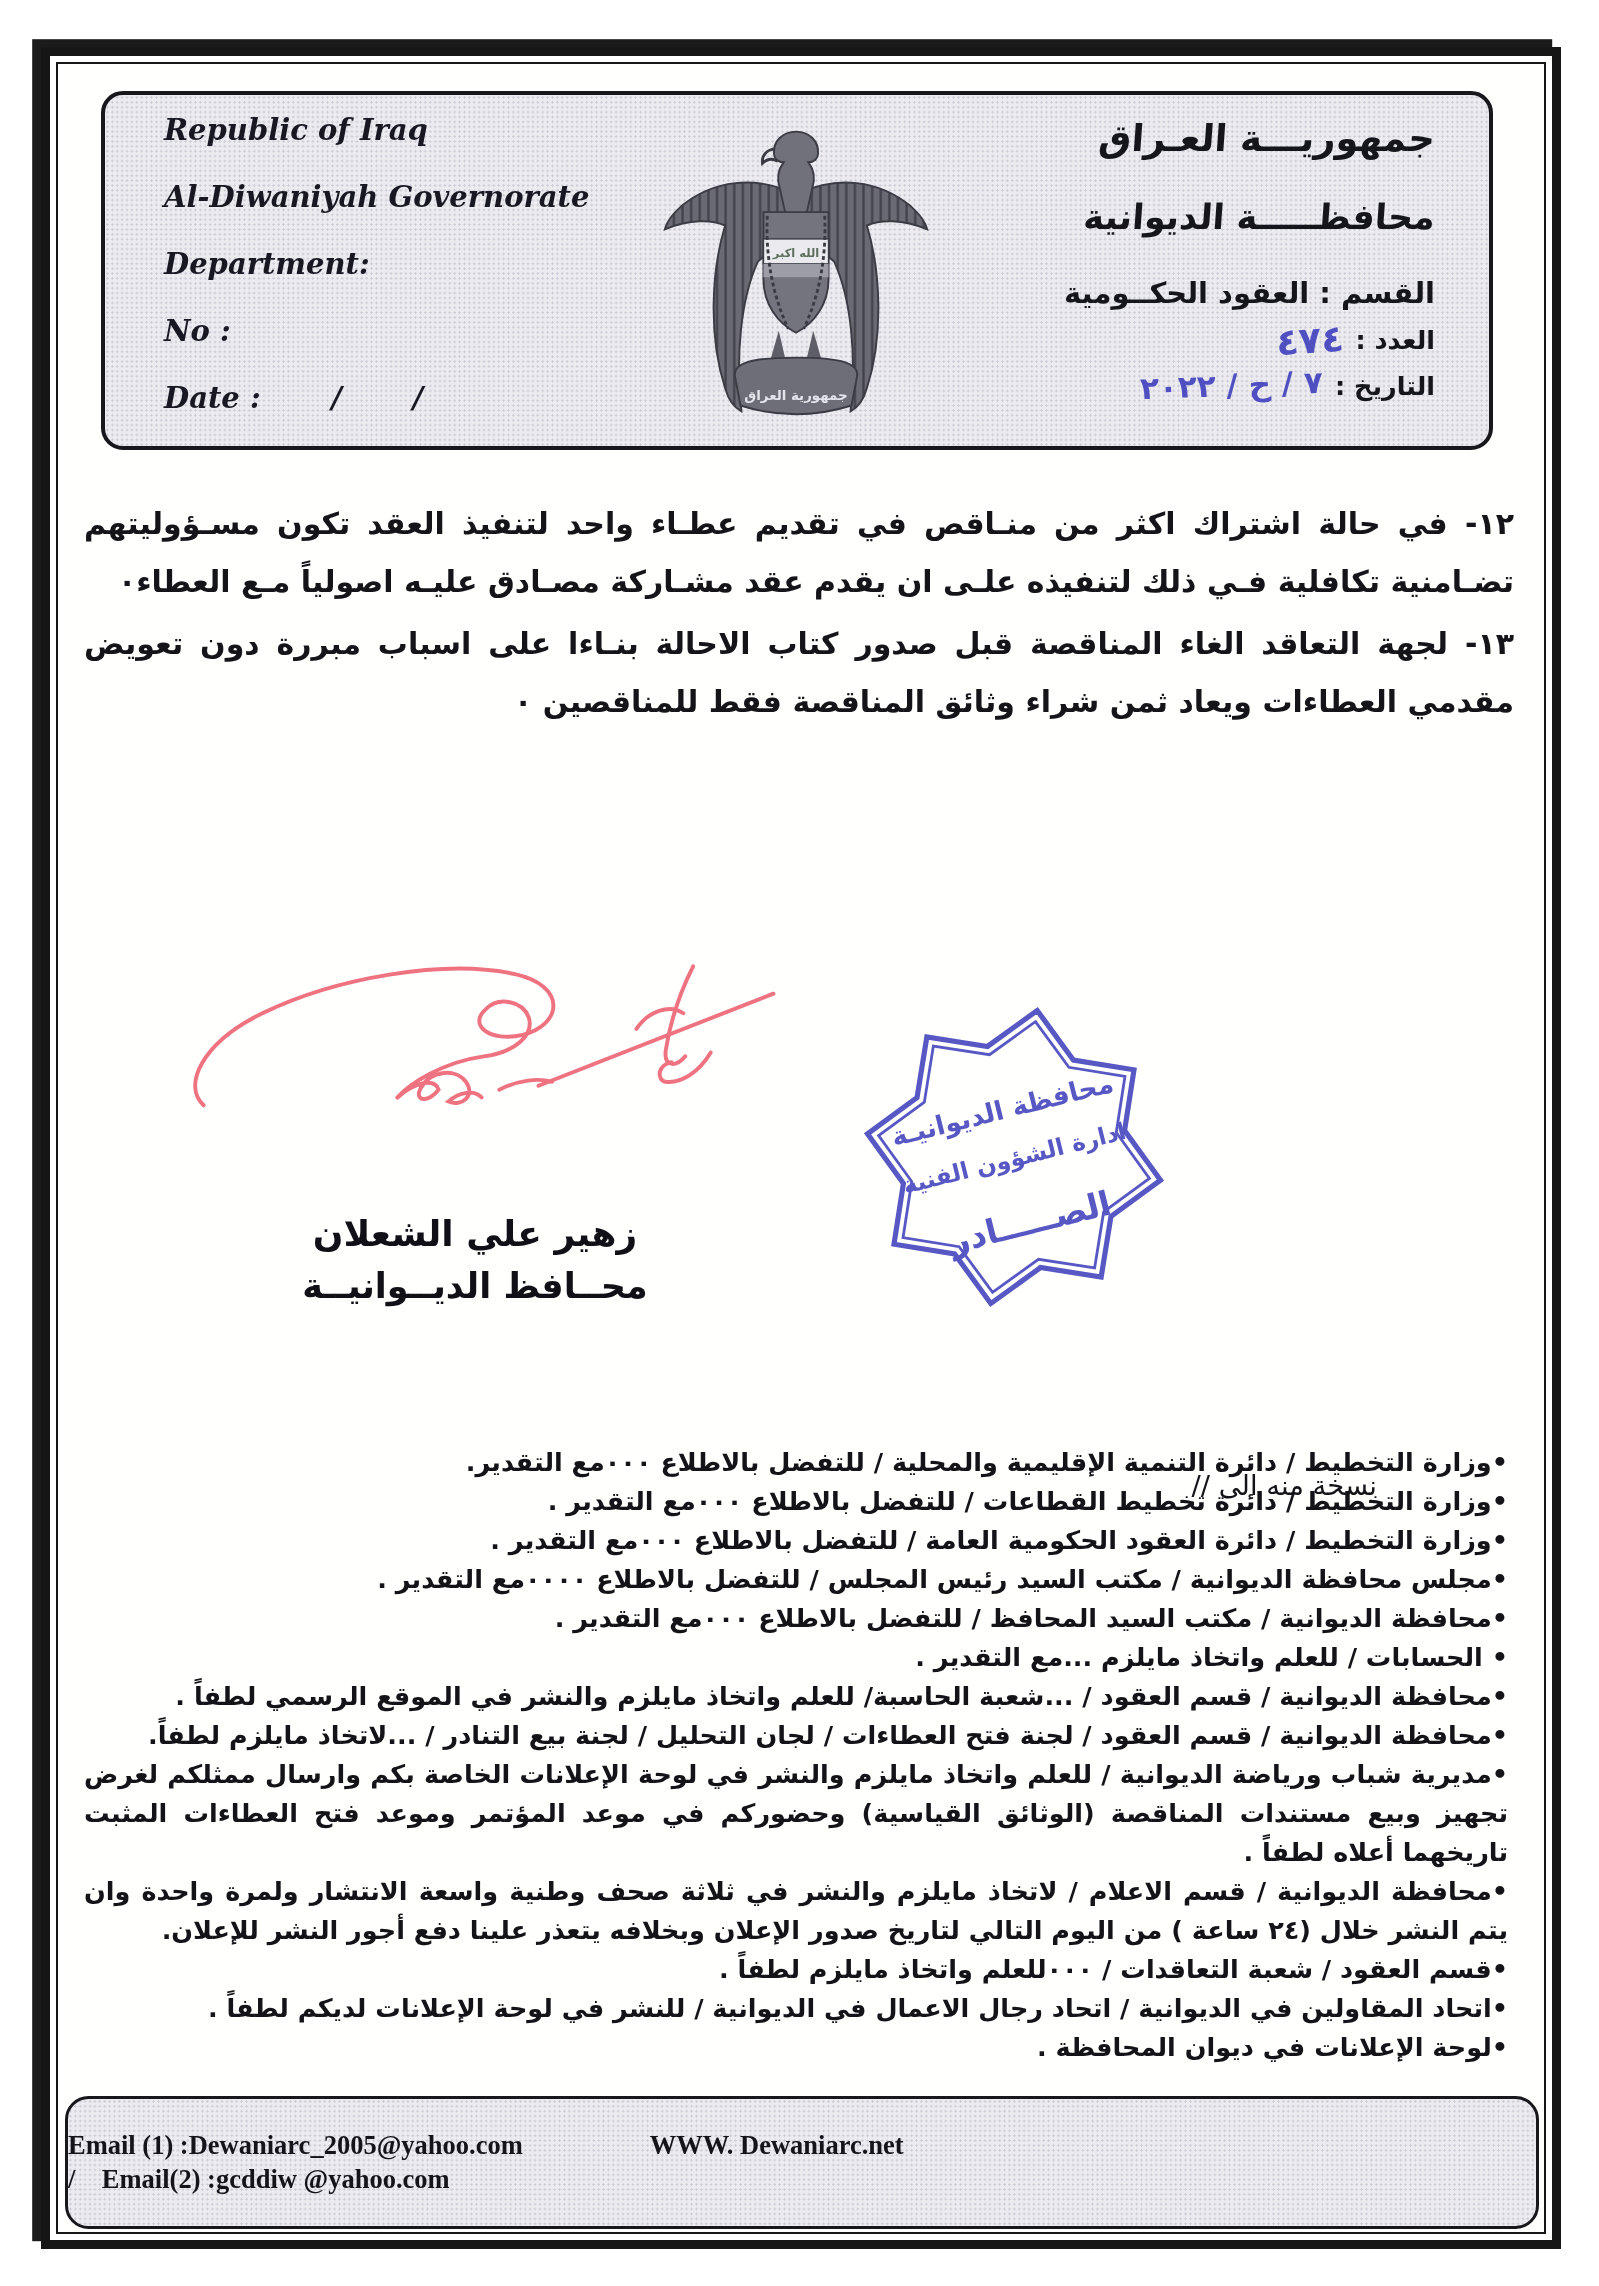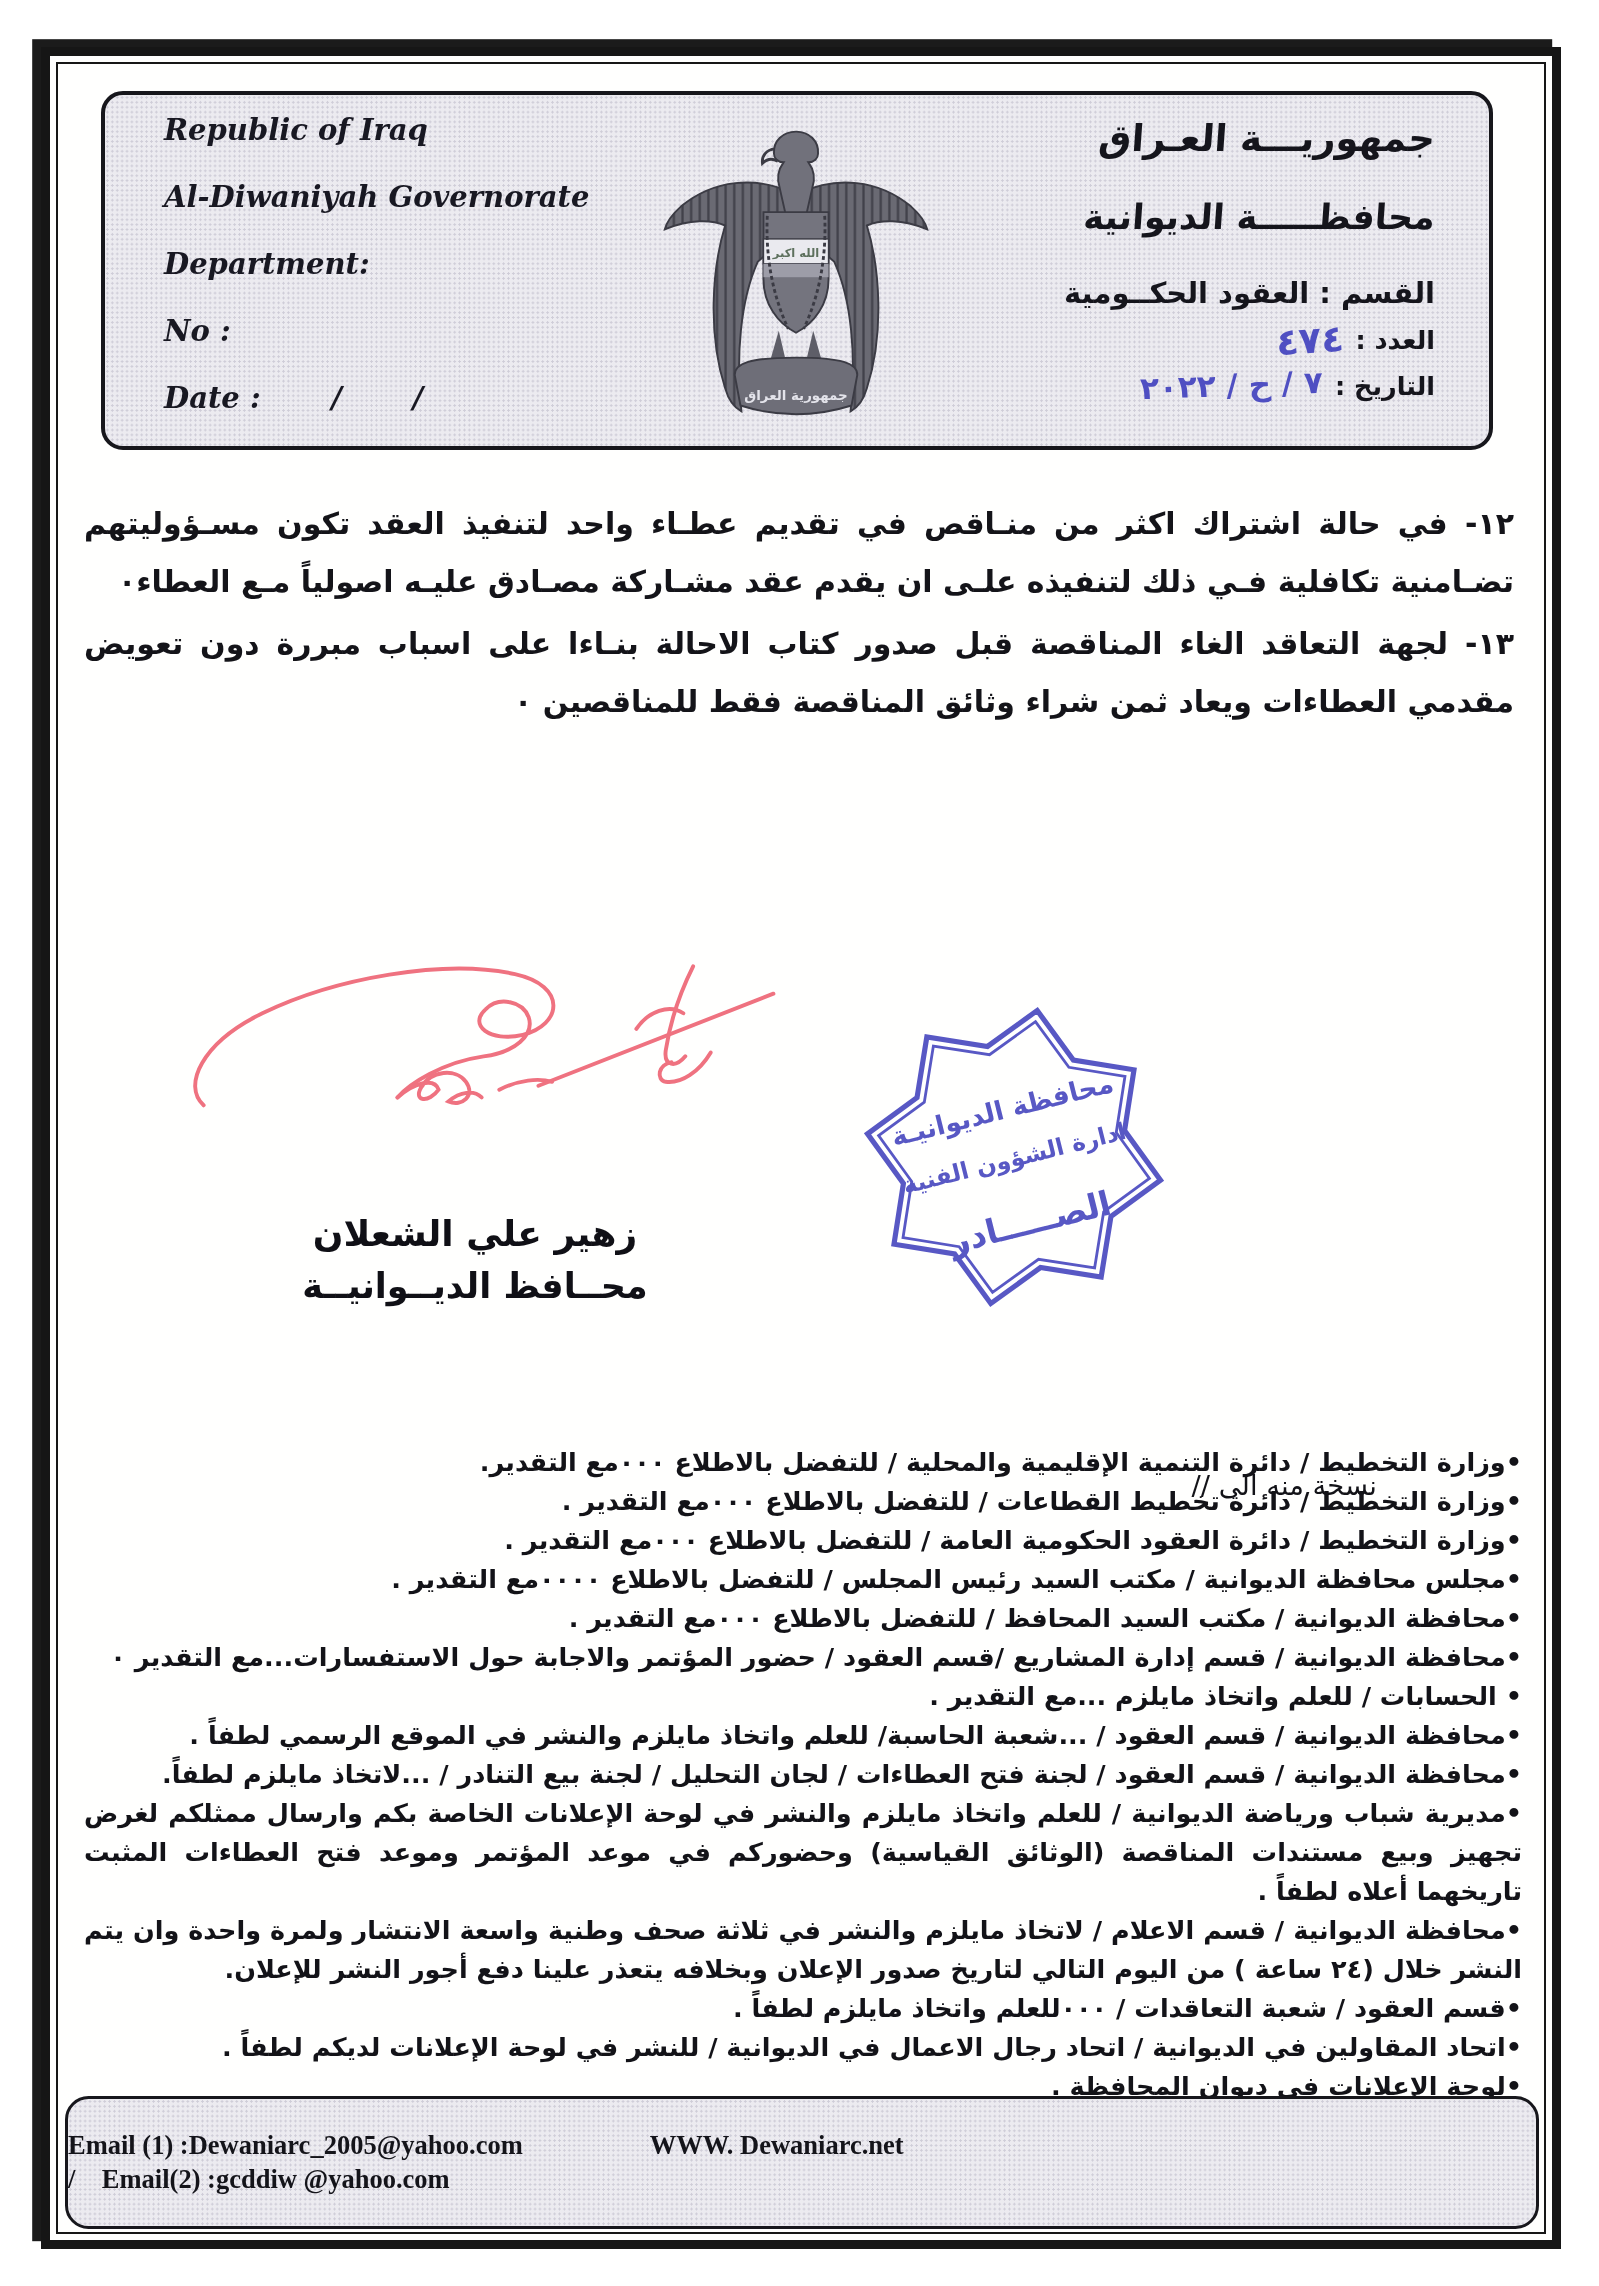--- a/index.html
+++ b/index.html
@@ -55,21 +55,21 @@
   .sig-name{font-size:36px;font-weight:bold;color:#101016;margin-top:34px;}
   .sig-title{font-size:35px;font-weight:bold;color:#101016;margin-top:11.8px;}
   
   .stamp{position:absolute;left:845px;top:988px;width:338px;height:338px;z-index:4;opacity:.92;}
   
   .dist-heading{
     position:absolute;right:223px;top:1470px;direction:rtl;
     font-size:27.4px;font-weight:normal;z-index:3;color:#131318;
   }
   .dist-list{
-    position:absolute;right:78px;left:84px;top:1443px;z-index:3;
+    position:absolute;right:92px;left:84px;top:1443px;z-index:3;
     direction:rtl;text-align:justify;
     font-size:25.5px;font-weight:bold;line-height:39px;color:#131318;
   }
   
   .footer-box{
     position:absolute;left:65px;right:61px;top:2096px;height:127px;z-index:3;
     border:3.9px solid #17171c;border-radius:23.5px;
     background-color:#ecebf0;
     background-image:radial-gradient(#cfcdd8 1px, transparent 1.3px);
     background-size:4.9px 4.9px;
@@ -174,21 +174,20 @@
   </g>
 </svg>
 
 <div class="dist-heading">نسخة منه الى //</div>
 <div class="dist-list">
     <div class="dist-item">•وزارة التخطيط / دائرة التنمية الإقليمية والمحلية / للتفضل بالاطلاع ٠٠٠مع التقدير.</div>
     <div class="dist-item">•وزارة التخطيط / دائرة تخطيط القطاعات / للتفضل بالاطلاع ٠٠٠مع التقدير .</div>
     <div class="dist-item">•وزارة التخطيط / دائرة العقود الحكومية العامة / للتفضل بالاطلاع ٠٠٠مع التقدير .</div>
     <div class="dist-item">•مجلس محافظة الديوانية / مكتب السيد رئيس المجلس / للتفضل بالاطلاع ٠٠٠٠مع التقدير .</div>
     <div class="dist-item">•محافظة الديوانية / مكتب السيد المحافظ / للتفضل بالاطلاع ٠٠٠مع التقدير .</div>
-    <div class="dist-item">•محافظة الديوانية / قسم إدارة المشاريع /قسم العقود / حضور المؤتمر والاجابة حول الاستفسارات...مع التقدير ٠</div>
     <div class="dist-item">• الحسابات / للعلم واتخاذ مايلزم ...مع التقدير .</div>
     <div class="dist-item">•محافظة الديوانية / قسم العقود / ...شعبة الحاسبة/ للعلم واتخاذ مايلزم والنشر في الموقع الرسمي لطفاً .</div>
     <div class="dist-item">•محافظة الديوانية / قسم العقود / لجنة فتح العطاءات / لجان التحليل / لجنة بيع التنادر / ...لاتخاذ مايلزم لطفاً.</div>
     <div class="dist-item">•مديرية شباب ورياضة الديوانية / للعلم واتخاذ مايلزم والنشر في لوحة الإعلانات الخاصة بكم وارسال ممثلكم لغرض تجهيز وبيع مستندات المناقصة (الوثائق القياسية) وحضوركم في موعد المؤتمر وموعد فتح العطاءات المثبت تاريخهما أعلاه لطفاً .</div>
     <div class="dist-item">•محافظة الديوانية / قسم الاعلام / لاتخاذ مايلزم والنشر في ثلاثة صحف وطنية واسعة الانتشار ولمرة واحدة وان يتم النشر خلال (٢٤ ساعة ) من اليوم التالي لتاريخ صدور الإعلان وبخلافه يتعذر علينا دفع أجور النشر للإعلان.</div>
     <div class="dist-item">•قسم العقود / شعبة التعاقدات / ٠٠٠للعلم واتخاذ مايلزم لطفاً .</div>
     <div class="dist-item">•اتحاد المقاولين في الديوانية / اتحاد رجال الاعمال في الديوانية / للنشر في لوحة الإعلانات لديكم لطفاً .</div>
     <div class="dist-item">•لوحة الإعلانات في ديوان المحافظة .</div>
   </div>
 

